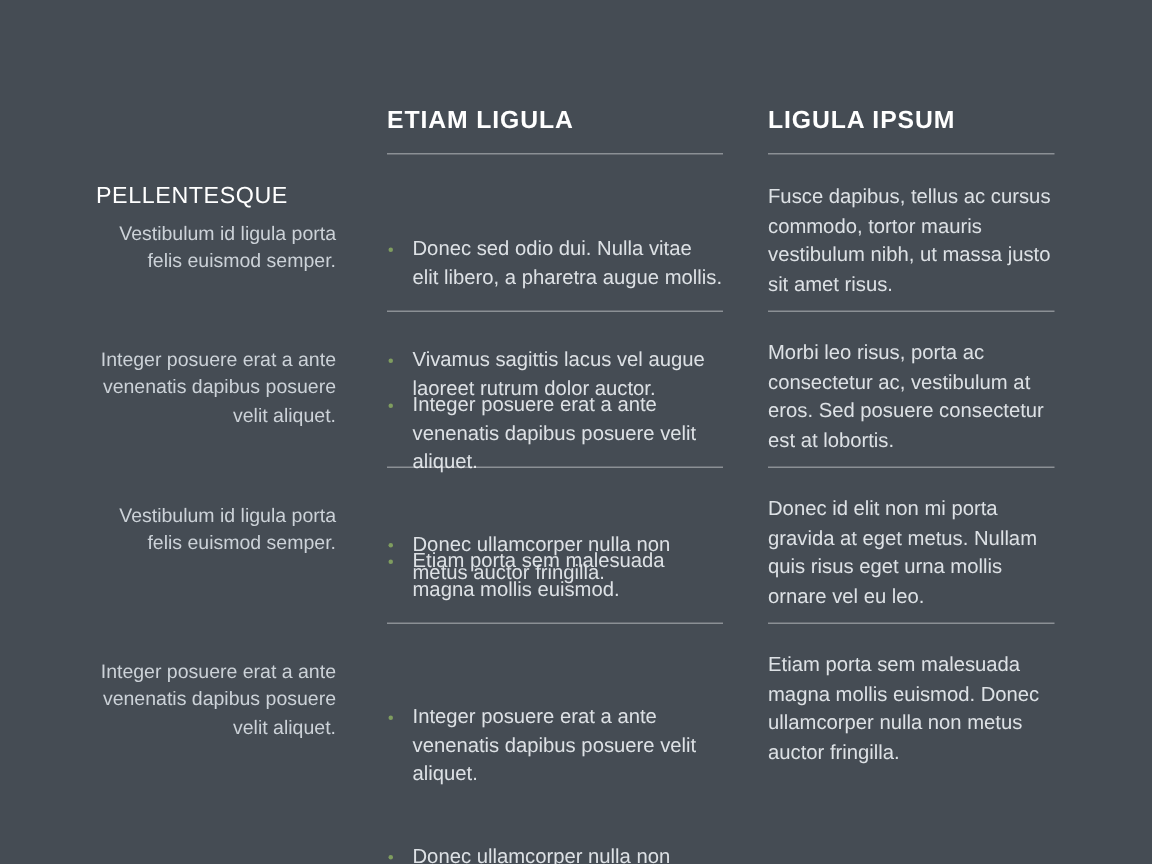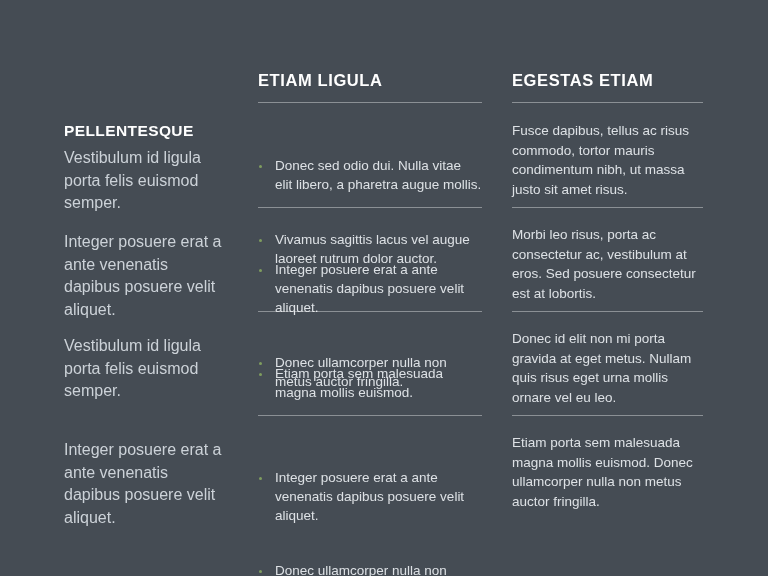--- a/index.html
+++ b/index.html
@@ -60,29 +60,30 @@
     background:var(--divider);
   }
   .cell.mid.ruled::before{right:30px;}
   .cell.right.ruled::before{right:1px;}
 
   .cell.body{padding-top:18px;}
 
   .row-title{
     color:var(--title);
     font-size:15.5px;
-    font-weight:bold;
+    font-weight:normal;
     letter-spacing:0.4px;
     line-height:20px;
   }
   .row-desc{
     margin-top:6px;
     color:var(--muted);
-    font-size:16px;
+    font-size:13px;
     line-height:1.42;
+    text-align:right;
   }
   ul.bullets{list-style:none;}
   ul.bullets li{
     display:flex;
     align-items:flex-start;
     margin-bottom:11px;
     color:var(--body);
     font-size:13.5px;
     line-height:1.4;
     margin-top:36px;
@@ -101,40 +102,40 @@
   }
 </style>
 </head>
 <body>
 
 <div class="slide">
   <div class="grid">
 
     <div class="cell left"></div>
     <div class="cell mid colhead mid">ETIAM LIGULA</div>
-    <div class="cell right colhead right">EGESTAS ETIAM</div>
+    <div class="cell right colhead right">LIGULA IPSUM</div>
 
     <div class="cell left body">
       <div class="row-title">PELLENTESQUE</div>
       <div class="row-desc">Vestibulum id ligula porta felis euismod semper.</div>
     </div>
     <div class="cell mid body">
       <ul class="bullets">
         <li>
             <span class="dot"></span>
             <span>Donec sed odio dui. Nulla vitae elit libero, a pharetra augue mollis.</span>
           </li>
         <li>
             <span class="dot"></span>
             <span>Vivamus sagittis lacus vel augue laoreet rutrum dolor auctor.</span>
           </li>
       </ul>
     </div>
     <div class="cell right body">
-      <p class="para">Fusce dapibus, tellus ac risus commodo, tortor mauris condimentum nibh, ut massa justo sit amet risus.</p>
+      <p class="para">Fusce dapibus, tellus ac cursus commodo, tortor mauris vestibulum nibh, ut massa justo sit amet risus.</p>
     </div>
 
     <div class="cell left body">
       <div class="row-desc">Integer posuere erat a ante venenatis dapibus posuere velit aliquet.</div>
     </div>
     <div class="cell mid body ruled">
       <ul class="bullets">
         <li>
             <span class="dot"></span>
             <span>Integer posuere erat a ante venenatis dapibus posuere velit aliquet.</span>

